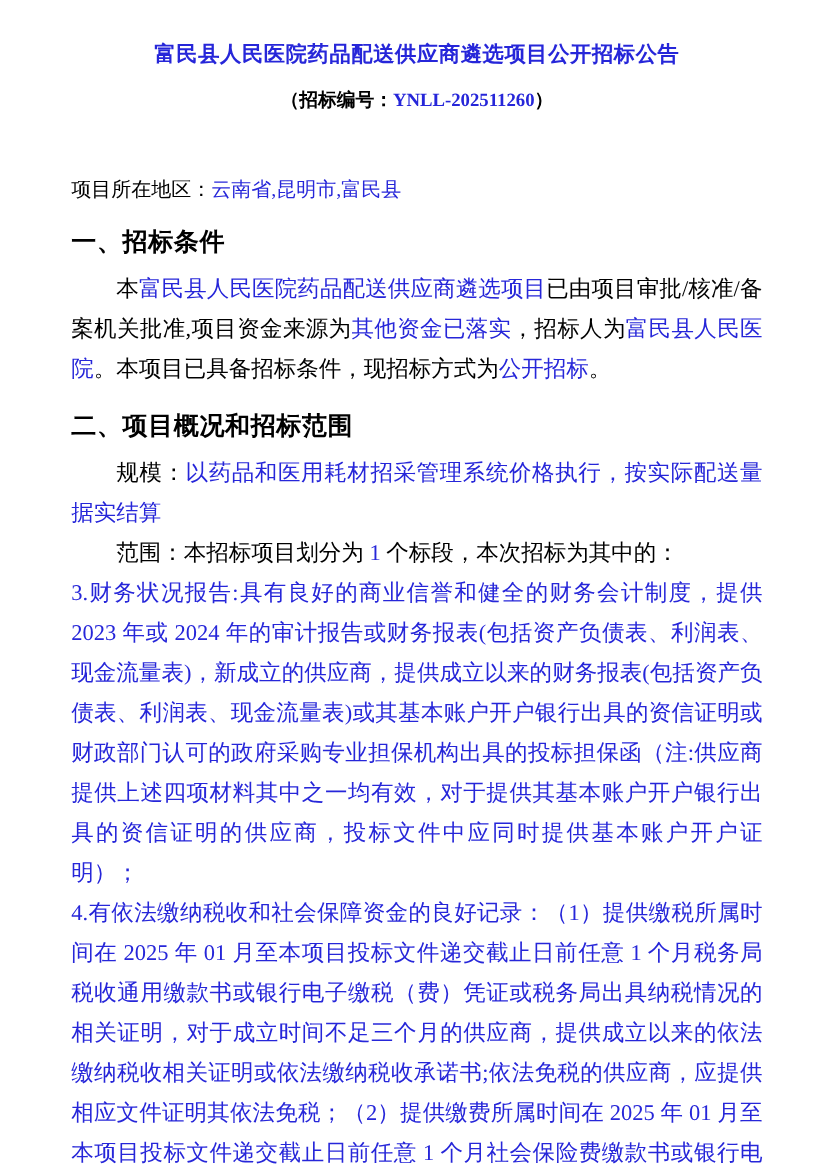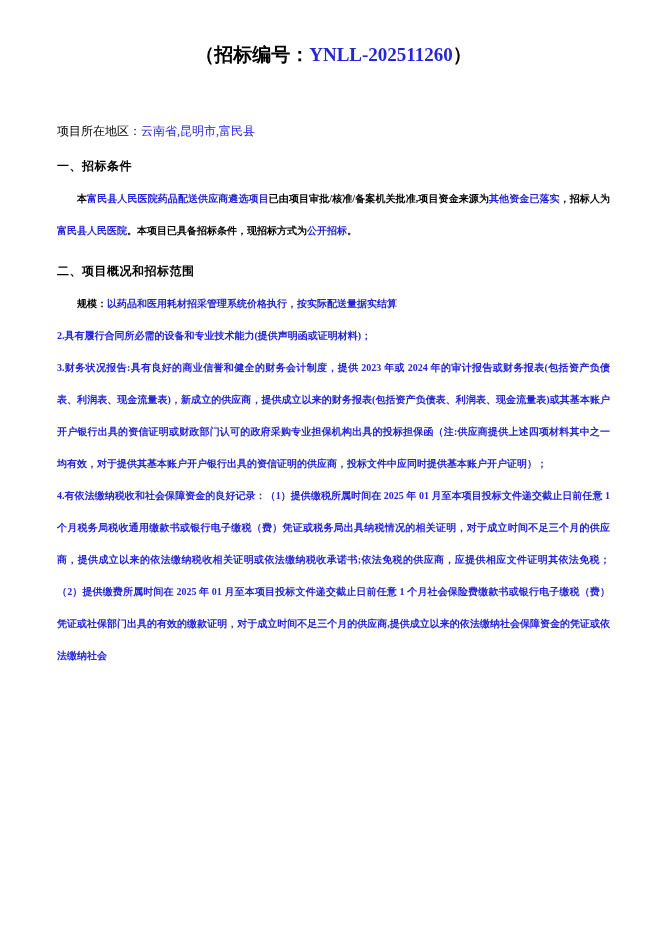--- a/index.html
+++ b/index.html
@@ -9,61 +9,61 @@
     background:var(--bg);color:var(--black);
     font-family:"Liberation Serif","DejaVu Serif",serif;
   }
   .doc{padding:26px 57px 0 57px;}
   .title{
     font-family:"Liberation Sans","DejaVu Sans",sans-serif;
     font-size:17px;font-weight:700;text-align:center;
     margin:6px 0 0 0;color:var(--blue);letter-spacing:.5px;
   }
   .subtitle{
-    font-size:19px;font-weight:700;text-align:center;
+    font-size:15px;font-weight:700;text-align:center;
     margin:16px 0 0 0;
   }
-  .location{font-size:12px;margin:52px 0 0 0;line-height:22px;}
+  .location{font-size:16px;margin:52px 0 0 0;line-height:22px;}
   .heading{
     font-family:Liberation Serif, serif;
-    font-size:12px;font-weight:700;color:var(--black);
+    font-size:20px;font-weight:700;color:var(--black);
     margin:16px 0 8px 0;letter-spacing:.5px;
   }
   .para{
-    font-size:10px;line-height:32px;margin:0;
+    font-size:18px;line-height:32px;margin:0;
     text-align:justify;
-    font-weight:bold;
   }
   .indent{text-indent:2em;}
   .blue{color:var(--blue);}
   .black{color:var(--black);}
 </style>
 </head>
 <body>
 
 <div class="doc">
 
+  <h1 class="title">富民县人民医院药品配送供应商遴选项目公开招标公告</h1>
 
   <div class="subtitle">
     <span class="black">（招标编号：</span><span class="blue">YNLL-202511260</span><span class="black">）</span>
   </div>
 
   <p class="location">
     <span class="black">项目所在地区：</span><span class="blue">云南省,昆明市,富民县</span>
   </p>
 
   <section>
     <h2 class="heading">一、招标条件</h2>
     <p class="para indent"><span class="black">本</span><span class="blue">富民县人民医院药品配送供应商遴选项目</span><span class="black">已由项目审批/核准/备案机关批准,项目资金来源为</span><span class="blue">其他资金已落实</span><span class="black">，招标人为</span><span class="blue">富民县人民医院</span><span class="black">。本项目已具备招标条件，现招标方式为</span><span class="blue">公开招标</span><span class="black">。</span></p>
   </section>
 
   <section>
     <h2 class="heading">二、项目概况和招标范围</h2>
     <p class="para indent"><span class="black">规模：</span><span class="blue">以药品和医用耗材招采管理系统价格执行，按实际配送量据实结算</span></p>
+    <p class="para indent"><span class="black">范围：本招标项目划分为 </span><span class="blue">1</span><span class="black"> 个标段，本次招标为其中的：</span></p>
   </section>
 
   <section>
-    <p class="para"><span class="blue">2.具有履行合同所必需的设备和专业技术能力(提供声明函或证明材料)；</span></p>
     <p class="para"><span class="blue">3.财务状况报告:具有良好的商业信誉和健全的财务会计制度，提供 2023 年或 2024 年的审计报告或财务报表(包括资产负债表、利润表、现金流量表)，新成立的供应商，提供成立以来的财务报表(包括资产负债表、利润表、现金流量表)或其基本账户开户银行出具的资信证明或财政部门认可的政府采购专业担保机构出具的投标担保函（注:供应商提供上述四项材料其中之一均有效，对于提供其基本账户开户银行出具的资信证明的供应商，投标文件中应同时提供基本账户开户证明）；</span></p>
     <p class="para"><span class="blue">4.有依法缴纳税收和社会保障资金的良好记录：（1）提供缴税所属时间在 2025 年 01 月至本项目投标文件递交截止日前任意 1 个月税务局税收通用缴款书或银行电子缴税（费）凭证或税务局出具纳税情况的相关证明，对于成立时间不足三个月的供应商，提供成立以来的依法缴纳税收相关证明或依法缴纳税收承诺书;依法免税的供应商，应提供相应文件证明其依法免税；（2）提供缴费所属时间在 2025 年 01 月至本项目投标文件递交截止日前任意 1 个月社会保险费缴款书或银行电子缴税（费）凭证或社保部门出具的有效的缴款证明，对于成立时间不足三个月的供应商,提供成立以来的依法缴纳社会保障资金的凭证或依法缴纳社会</span></p>
   </section>
 
 </div>
 
 </body></html>

